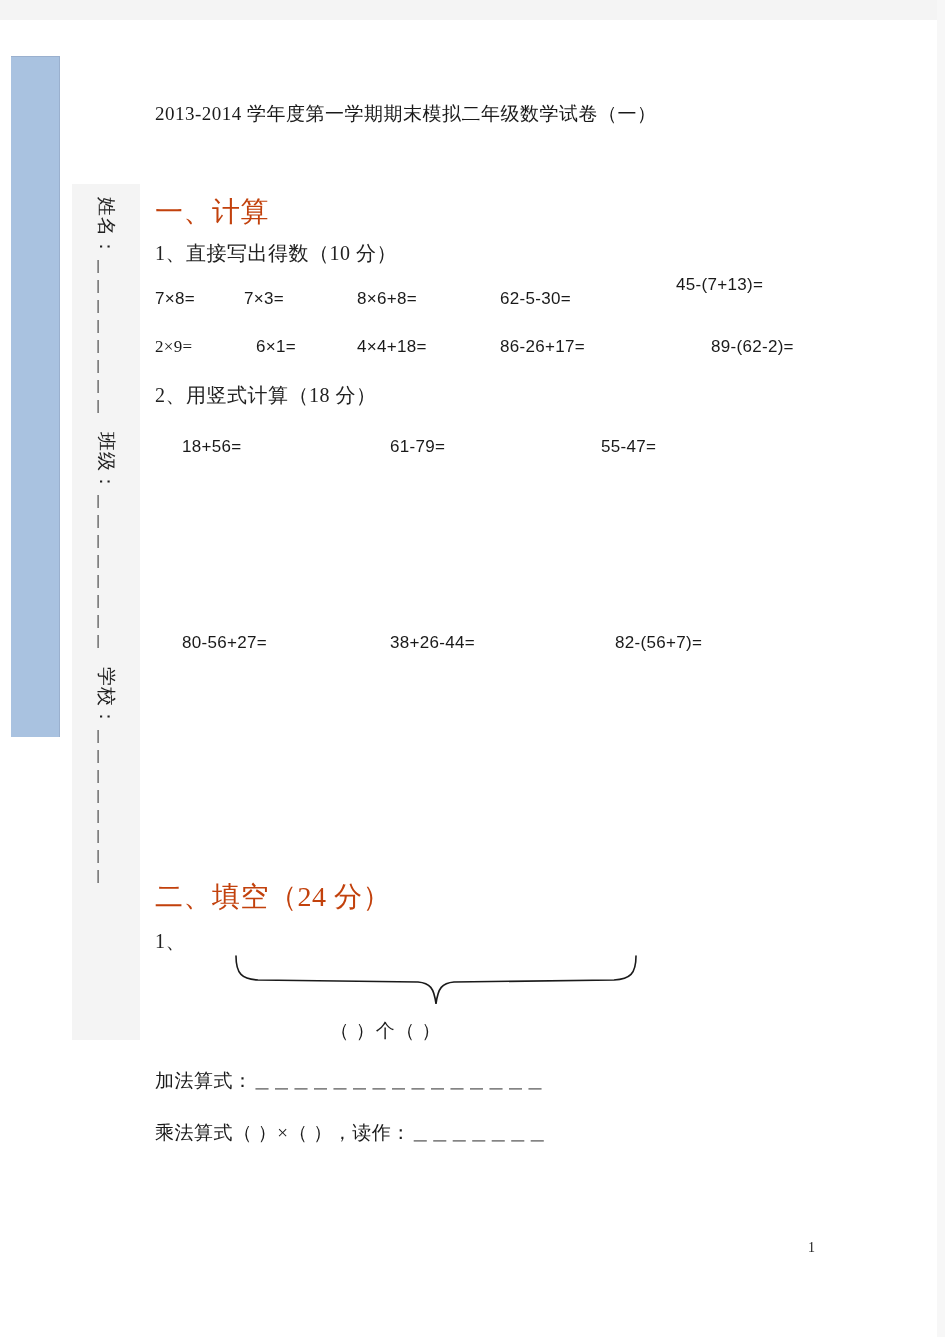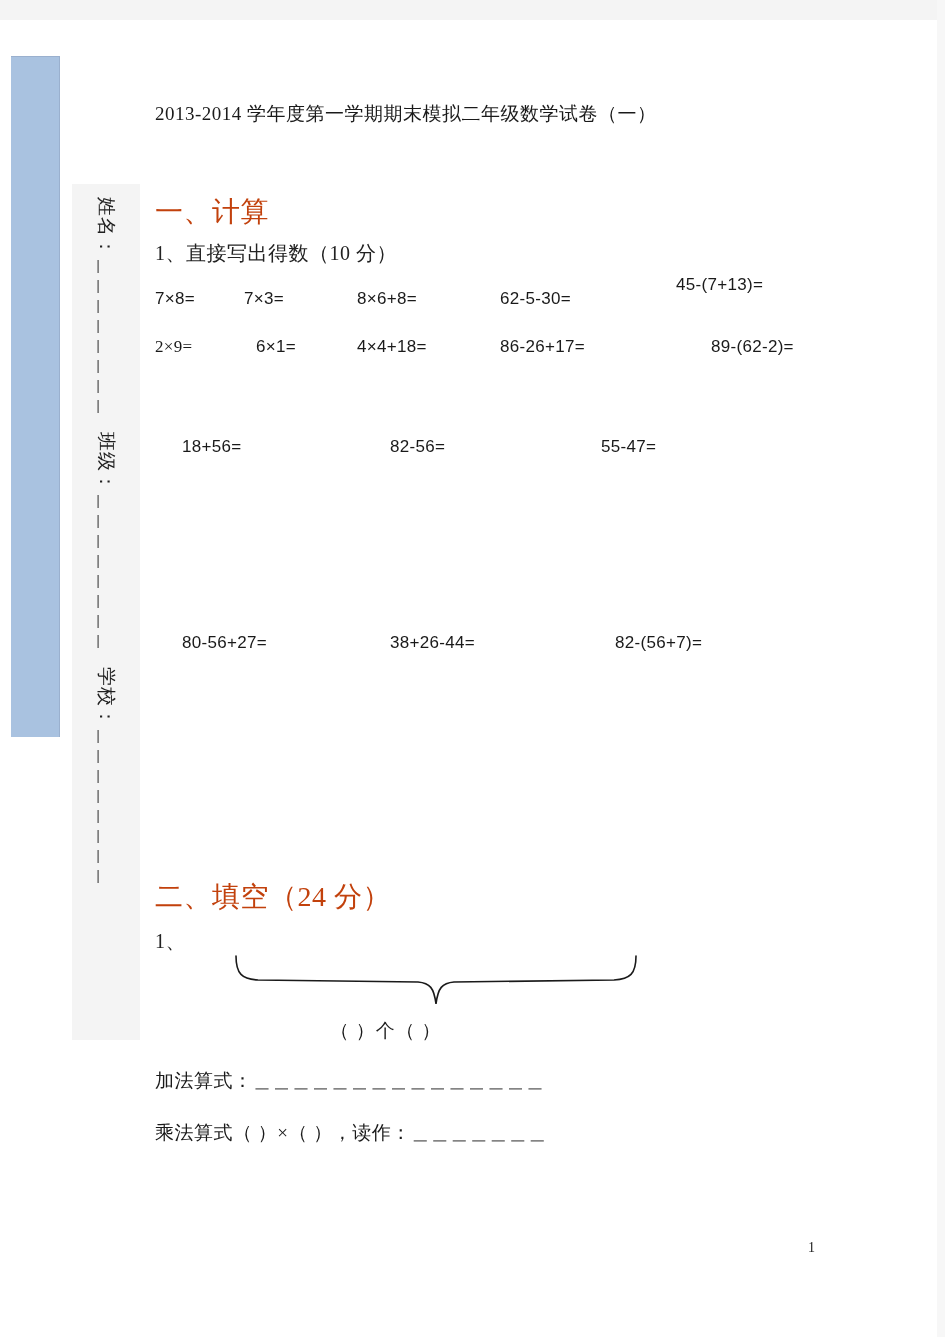--- a/index.html
+++ b/index.html
@@ -193,23 +193,24 @@
     <div class="expr" style="left:357px; top:289px;">8×6+8=</div>
     <div class="expr" style="left:500px; top:289px;">62-5-30=</div>
     <div class="expr" style="left:676px; top:275px;">45-(7+13)=</div>
 
     <div class="expr" style="left:155px; top:337px;font-family:Liberation Serif, serif;">2×9=</div>
     <div class="expr" style="left:256px; top:337px;">6×1=</div>
     <div class="expr" style="left:357px; top:337px;">4×4+18=</div>
     <div class="expr" style="left:500px; top:337px;">86-26+17=</div>
     <div class="expr" style="left:676px; top:337px;margin-left:35px;">89-(62-2)=</div>
 
+    <div class="sub-head" style="top:382px;">2、用竖式计算（18 分）</div>
 
     <div class="expr" style="left:182px; top:437px;">18+56=</div>
-    <div class="expr" style="left:390px; top:437px;">82-56=</div>
+    <div class="expr" style="left:390px; top:437px;">61-79=</div>
     <div class="expr" style="left:601px; top:437px;text-align:center;">55-47=</div>
 
     <div class="expr" style="left:182px; top:633px;">80-56+27=</div>
     <div class="expr" style="left:390px; top:633px;text-align:center;">38+26-44=</div>
     <div class="expr" style="left:615px; top:633px;">82-(56+7)=</div>
 
     <div class="sec-head" style="top:878px;">二、填空（24 分）</div>
 
     <div class="sub-head" style="top:928px;">1、</div>
 

